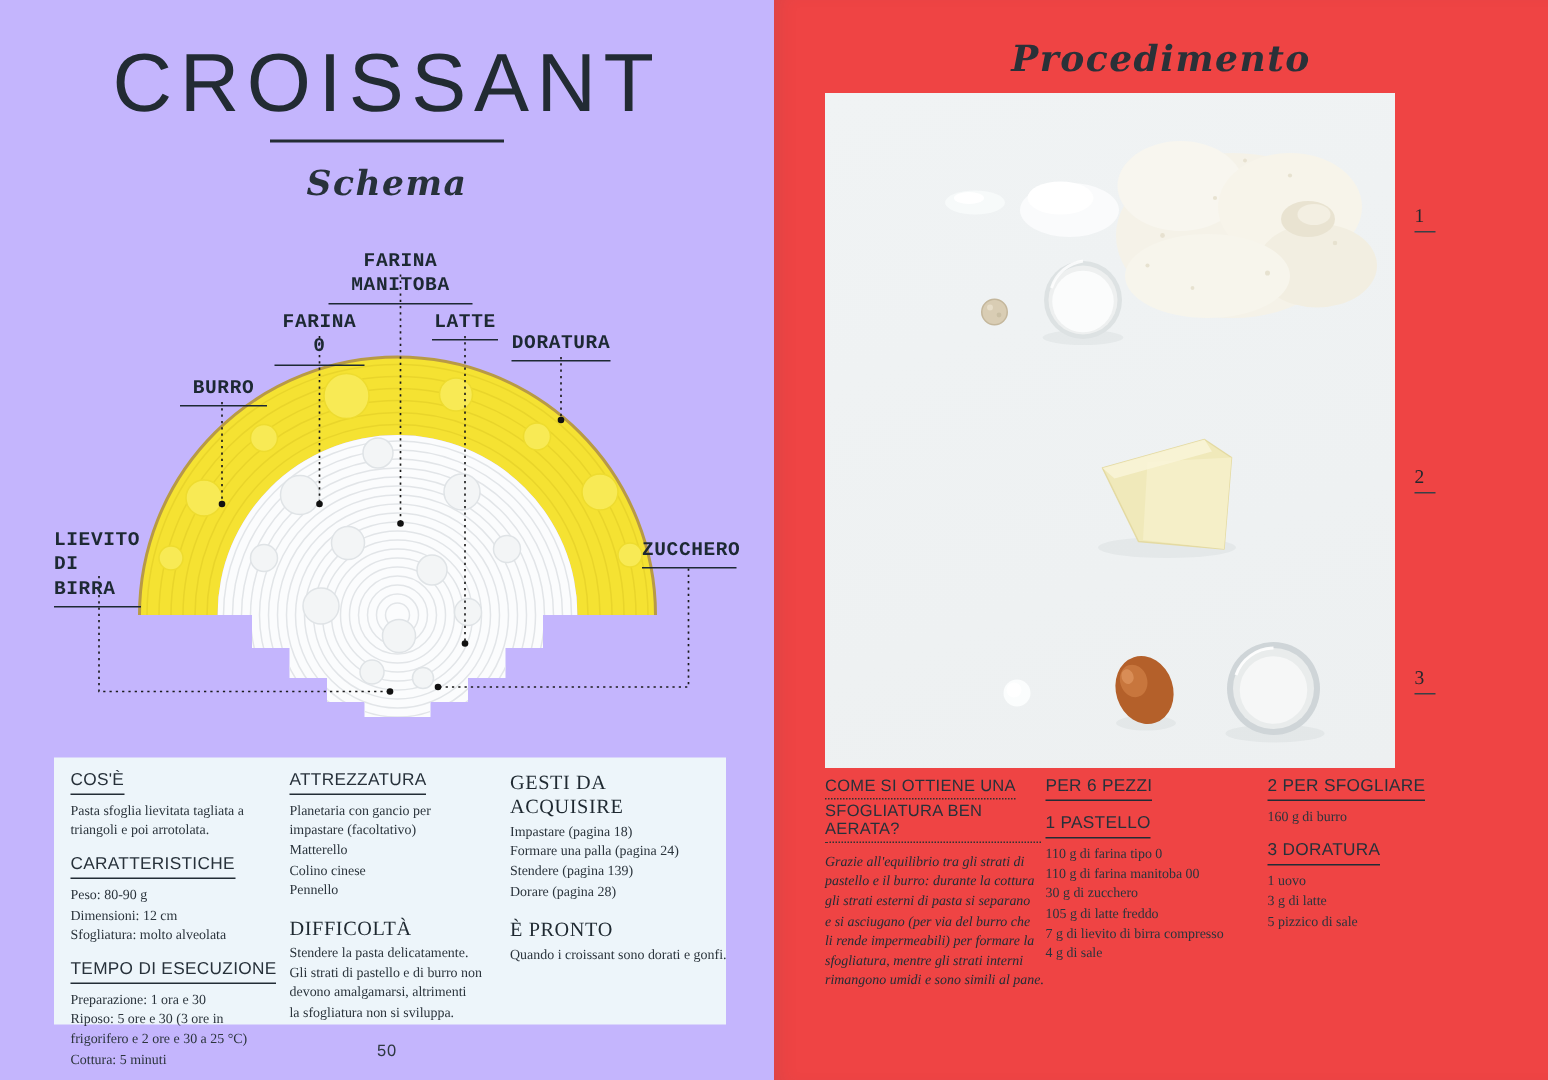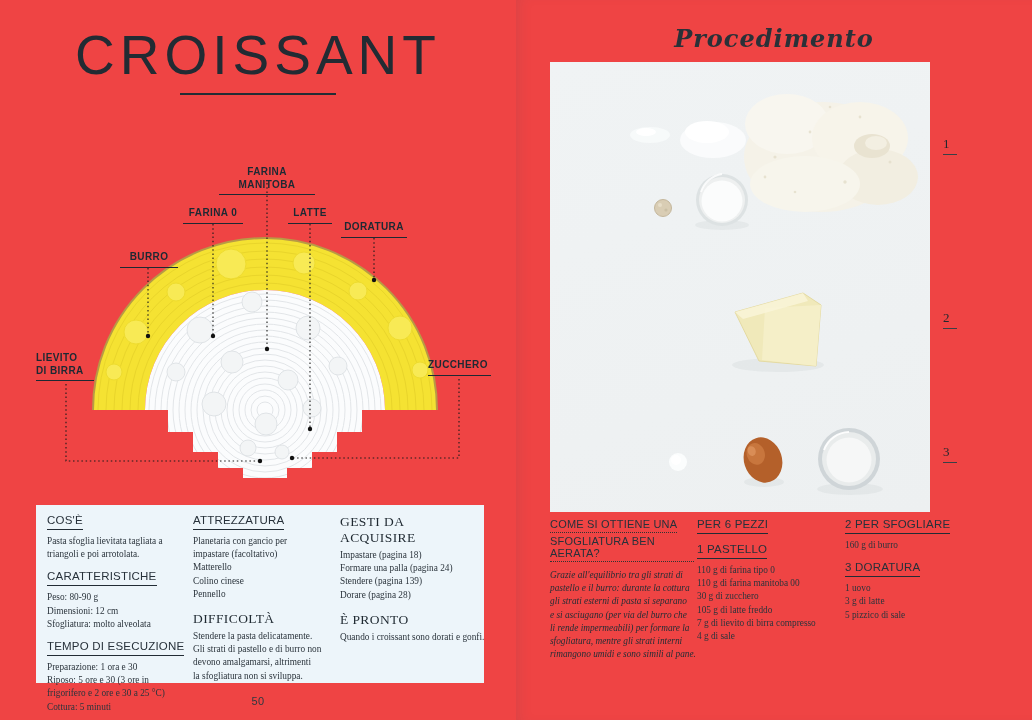--- a/index.html
+++ b/index.html
@@ -1,40 +1,40 @@
 <!DOCTYPE html>
 <html><head>
 <meta charset="utf-8">
 <style>
   * { margin:0; padding:0; box-sizing:border-box; }
   html,body { background:#fff; }
   .spread { position:relative; width:1032px; height:720px; overflow:hidden;
             font-family:"Liberation Sans", sans-serif; }
   .page { position:absolute; top:0; height:720px; width:516px; overflow:hidden; }
-  .page-left  { left:0; background:#ef4444; }
+  .page-left  { left:0; background:#c4b5fd; }
   .page-right { left:516px; background:#ef4444;
                 box-shadow: inset 10px 0 18px -14px rgba(50,70,90,.25); }
 
   
   .title-wrap { position:absolute; left:0; top:24px; width:516px; text-align:center; }
   .title-wrap h1 { font-family:"Liberation Sans",sans-serif; font-weight:200;
                    font-size:55px; letter-spacing:5px; color:#222b33; line-height:1.15; }
   .title-rule { width:156px; height:2px; background:#232c34; margin:6px auto 0; }
   .script-sub { margin-top:14px; font-family:"DejaVu Serif",serif; font-style:italic;
                 font-weight:bold; font-size:23px; color:#27313a; letter-spacing:1px; }
   .script-head { position:absolute; top:24px; left:0; width:516px; text-align:center;
                  font-family:"DejaVu Serif",serif; font-style:italic; font-weight:bold;
                  font-size:24px; color:#2a3138; letter-spacing:1px; }
 
   
   .schema-svg { position:absolute; left:0; top:0; width:516px; height:720px; }
   #diagram-labels { position:absolute; left:0; top:0; width:516px; height:720px; }
-  .dlabel { position:absolute; font-size:10px; font-weight:bold; letter-spacing:.4px;
+  .dlabel { position:absolute; font-size:13px; font-weight:bold; letter-spacing:.4px;
             color:#1d2933; line-height:1.25; text-align:center;
-            border-bottom:1.5px solid #1d2933; padding-bottom:3px; }
+            border-bottom:1.5px solid #1d2933; padding-bottom:3px;font-family:Liberation Mono, monospace; }
 
   
   .info-panel { position:absolute; left:36px; top:505px; width:448px; height:178px;
                 background:#edf5fa; }
   #left-columns .col  { position:absolute; top:9px; }
   #left-columns .col:nth-child(1){ left:11px;  width:142px; }
   #left-columns .col:nth-child(2){ left:157px; width:144px; }
   #left-columns .col:nth-child(3){ left:304px; width:138px; }
   #right-columns .col { position:absolute; top:518px; }
   #right-columns .col:nth-child(1){ left:34px;  width:144px; }
@@ -70,20 +70,21 @@
 </head>
 <body>
 
 <div class="spread">
 
   <div class="page page-left">
 
     <div class="title-wrap">
       <h1>CROISSANT</h1>
       <div class="title-rule"></div>
+      <div class="script-sub">Schema</div>
     </div>
 
     <svg class="schema-svg" viewBox="0 0 516 720">
       <defs>
         <clipPath id="doughClip">
           <path d="M145 410 A 120 120 0 0 1 385 410 Z"></path>
           <rect x="168" y="410" width="194" height="22"></rect>
           <rect x="193" y="432" width="144" height="20"></rect>
           <rect x="218" y="452" width="94" height="16"></rect>
           <rect x="243" y="468" width="44" height="10"></rect>

